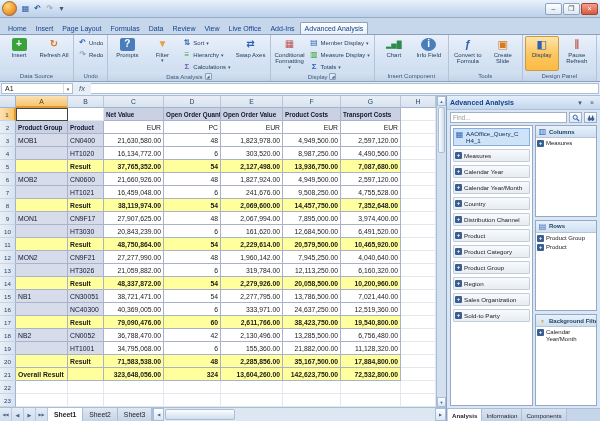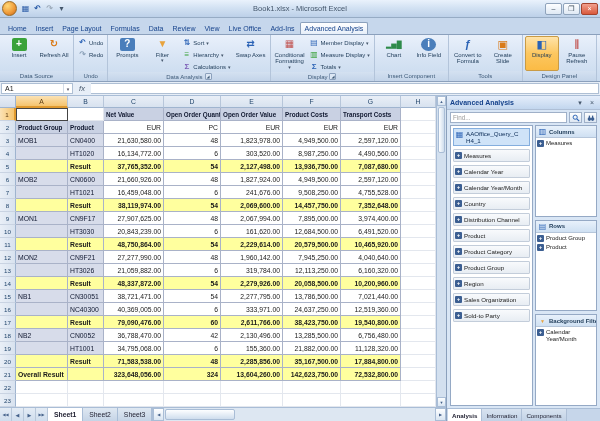--- a/index.html
+++ b/index.html
@@ -107,21 +107,20 @@
       <span class="qbtn">
         <span class="icn-small" style="color: rgb(36, 86, 164);">↶</span>
       </span>
       <span class="qbtn">
         <span class="icn-small" style="color: rgb(154, 168, 184);">↷</span>
       </span>
       <span class="qbtn">
         <span class="icn-small" style="color: rgb(68, 86, 107);">▾</span>
       </span>
     </div>
-  <div class="title-text">Book1.xlsx - Microsoft Excel</div>
   <div class="wctrl">
     <div class="wbtn"><span>–</span></div>
     <div class="wbtn"><span>❐</span></div>
     <div class="wbtn close"><span>×</span></div>
   </div>
 </div>
 
 <div class="tabrow">
     <div class="rtab">Home</div>
     <div class="rtab">Insert</div>

